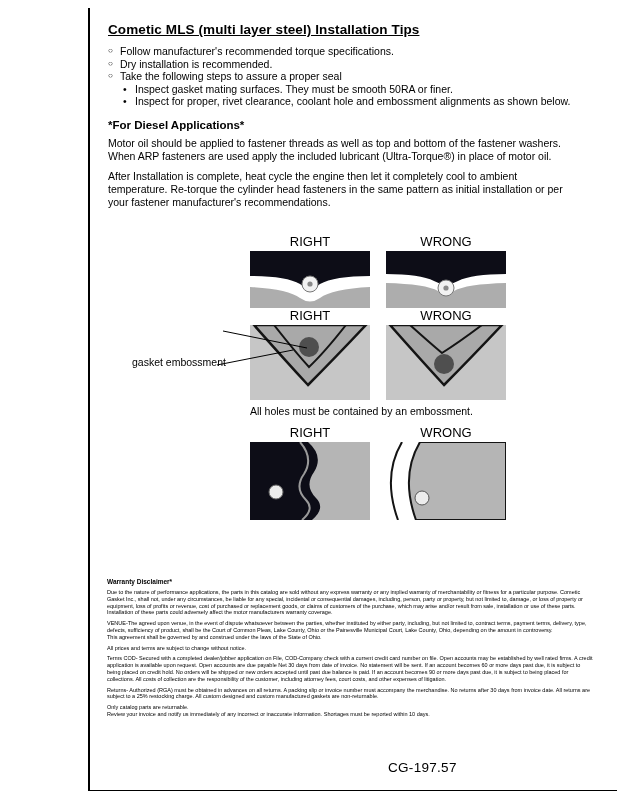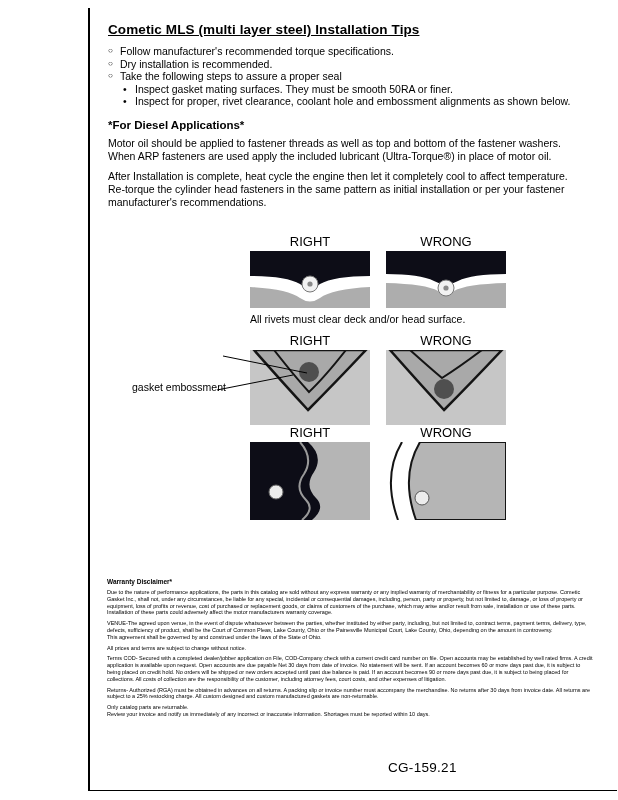--- a/index.html
+++ b/index.html
@@ -72,21 +72,21 @@
         <span>Inspect gasket mating surfaces.  They must be smooth 50RA or finer.</span>
       </div>
       <div class="b sub">
         <span class="m m2">•</span>
         <span>Inspect for proper, rivet clearance, coolant hole and embossment alignments as shown below.</span>
       </div>
     </div>
 
     <div class="h2">*For Diesel Applications*</div>
     <p class="para">Motor oil should be applied to fastener threads as well as top and bottom of the fastener washers. When ARP fasteners are used apply the included lubricant (Ultra-Torque®) in place of motor oil.</p>
-    <p class="para">After Installation is complete, heat cycle the engine then let it completely cool to affect temperature. Re-torque the cylinder head fasteners in the same pattern as initial installation or per your fastener manufacturer's recommendations.</p>
+    <p class="para">After Installation is complete, heat cycle the engine then let it completely cool to ambient temperature. Re-torque the cylinder head fasteners in the same pattern as initial installation or per your fastener manufacturer's recommendations.</p>
   </div>
 
   <div class="diagrams">
 
     <div class="drow">
       <div class="wl">
         <span>RIGHT</span>
         <span>WRONG</span>
       </div>
       <div class="panels">
@@ -102,21 +102,20 @@
         <div class="panel">
           <svg width="120" height="57" viewBox="0 0 120 57">
             <rect width="120" height="57" fill="#ffffff"></rect>
             <path d="M0 32 Q40 33 52 40 Q60 45 68 40 Q80 33 120 32 L120 57 L0 57 Z" fill="#adadad"></path>
             <path d="M0 0 H120 V23 Q86 23 72 30 Q60 37 48 30 Q34 23 0 23 Z" fill="#0d0d17"></path>
             <circle cx="60" cy="37" r="8" fill="#f2f2f2" stroke="#777" stroke-width="1"></circle>
             <circle cx="60" cy="37" r="2.6" fill="#8a8a8a"></circle>
           </svg>
         </div>
       </div>
-      <div class="cap">All rivets must clear deck and/or head surface.</div>
     </div>
 
     <div class="drow">
       <div class="wl">
         <span>RIGHT</span>
         <span>WRONG</span>
       </div>
       <div class="panels">
         <div class="panel">
           <svg width="120" height="75" viewBox="0 0 120 75">
@@ -128,20 +127,21 @@
         </div>
         <div class="panel">
           <svg width="120" height="75" viewBox="0 0 120 75">
             <rect width="120" height="75" fill="#c6c6c6"></rect>
             <path d="M4 0 Q34 34 58 60 Q84 34 116 0 Z" fill="#a9a9a9" stroke="#141414" stroke-width="2.5"></path>
             <path d="M24 0 Q44 18 56 28 Q72 18 96 0" fill="none" stroke="#141414" stroke-width="2"></path>
             <circle cx="58" cy="39" r="10" fill="#4f4f4f"></circle>
           </svg>
         </div>
       </div>
+      <div class="cap">All holes must be contained by an embossment.</div>
 
       <div class="ann ann2">gasket embossment</div>
       <svg class="conn" width="262" height="85" viewBox="0 0 262 85">
         <line x1="102" y1="8" x2="186" y2="25" stroke="#000" stroke-width="1"></line>
         <line x1="96" y1="42" x2="172" y2="27" stroke="#000" stroke-width="1"></line>
       </svg>
     </div>
 
     <div class="drow">
       <div class="wl">
@@ -174,14 +174,14 @@
     <p>Due to the nature of performance applications, the parts in this catalog are sold without any express warranty or any implied warranty of merchantability or fitness for a particular purpose.  Cometic Gasket Inc., shall not, under any circumstances, be liable for any special, incidental or consequential damages, including, person, party or property, but not limited to, damage, or loss of property or equipment, loss of profits or revenue, cost of purchased or replacement goods, or claims of customers of the purchase, which may arise and/or result from sale, installation or use of these parts.  Installation of these parts could adversely affect the motor manufacturers warranty coverage.</p>
     <p>VENUE-The agreed upon venue, in the event of dispute whatsoever between the parties, whether instituted by either party, including, but not limited to, contract terms, payment terms, delivery, type, defects, sufficiency of product, shall be the Court of Common Pleas, Lake County, Ohio or the Painesville Municipal Court, Lake County, Ohio, depending on the amount in controversy.
 This agreement shall be governed by and construed under the laws of the State of Ohio.</p>
     <p>All prices and terms are subject to change without notice.</p>
     <p>Terms COD- Secured with a completed dealer/jobber application on File, COD-Company check with a current credit card number on file.  Open accounts may be established by well rated firms.  A credit application is available upon request.  Open accounts are due payable Net 30 days from date of invoice.  No statement will be sent.  If an account becomes 60 or more days past due, it is subject to being placed on credit hold.  No orders will be shipped or new orders accepted until past due balance is paid.  If an account becomes 90 or more days past due, it is subject to being placed for collections.  All costs of collection are the responsibility of the customer, including attorney fees, court costs, and other expenses of litigation.</p>
     <p>Returns- Authorized (RGA) must be obtained in advances on all returns.  A packing slip or invoice number must accompany the merchandise.  No returns after 30 days from invoice date.  All returns are subject to a 25% restocking charge.  All custom designed and custom manufactured gaskets are non-returnable.</p>
     <p>Only catalog parts are returnable.
 Review your invoice and notify us immediately of any incorrect or inaccurate information.  Shortages must be reported within 10 days.</p>
   </div>
 
-  <div class="code">CG-159.21</div>
+  <div class="code">CG-197.57</div>
 </div>
 
 </body></html>

